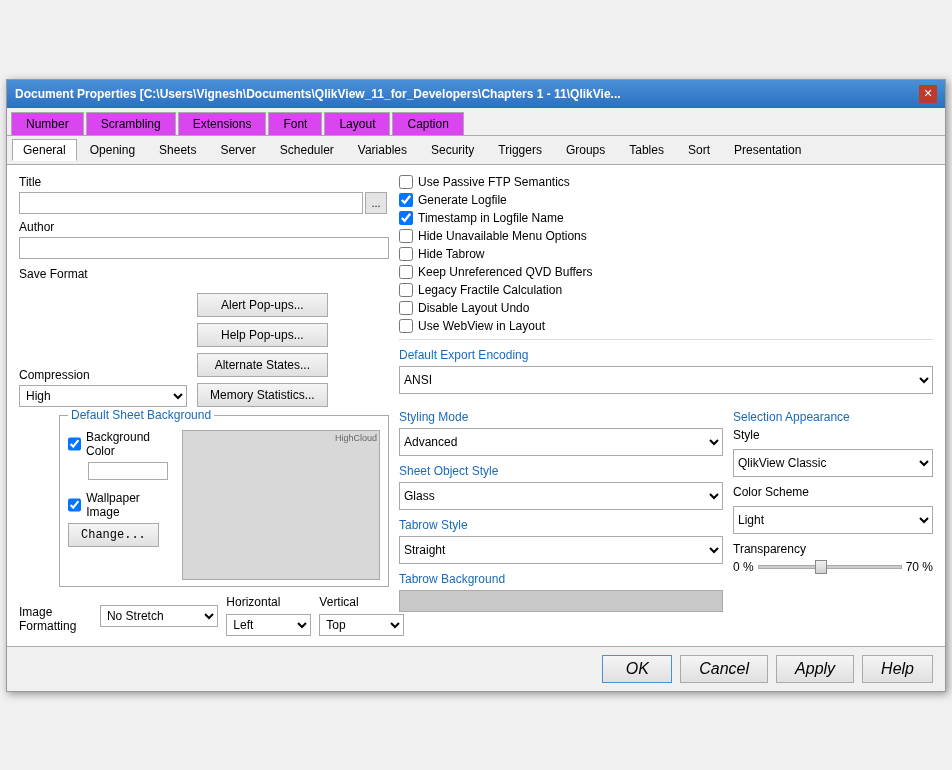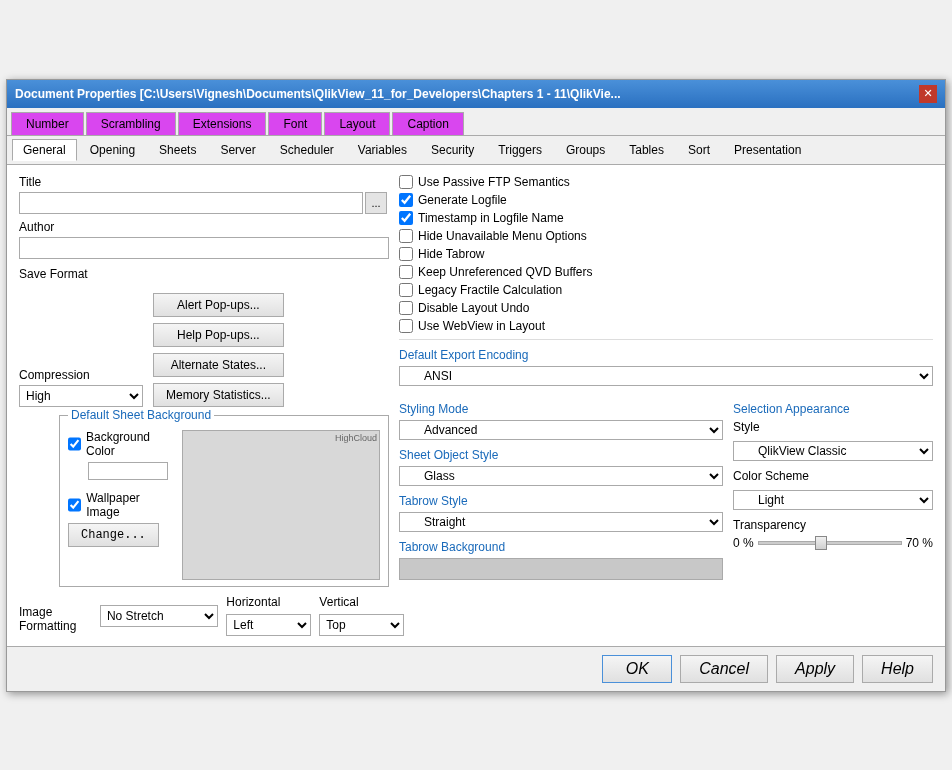--- a/index.html
+++ b/index.html
@@ -222,25 +222,25 @@
       gap: 10px;
     }
     .middle-col {
       flex: 1;
     }
     .right-col {
       width: 200px;
     }
     .dropdown-full {
       width: 100%;
-      height: 20px;
+      height: 28px;
       border: 1px solid #aaa;
       background: white;
       font-size: 12px;
-      padding: 1px 20px;
+      padding: 1px 0;
       cursor: pointer;
     }
     .label-blue {
       color: #1a6aba;
       font-size: 12px;
       margin-bottom: 4px;
       margin-top: 8px;
     }
     .tabrow-bg-input {
       width: 100%;
@@ -302,21 +302,21 @@
     .save-format-section {
       margin-top: 8px;
     }
     .compression-row {
       display: flex;
       gap: 10px;
       align-items: flex-end;
       margin-top: 4px;
     }
     .compression-select {
-      width: 124px;
+      width: 168px;
       height: 22px;
     }
     .buttons-col {
       display: flex;
       flex-direction: column;
       gap: 6px;
       margin-top: 8px;
     }
   </style>
 </head>

